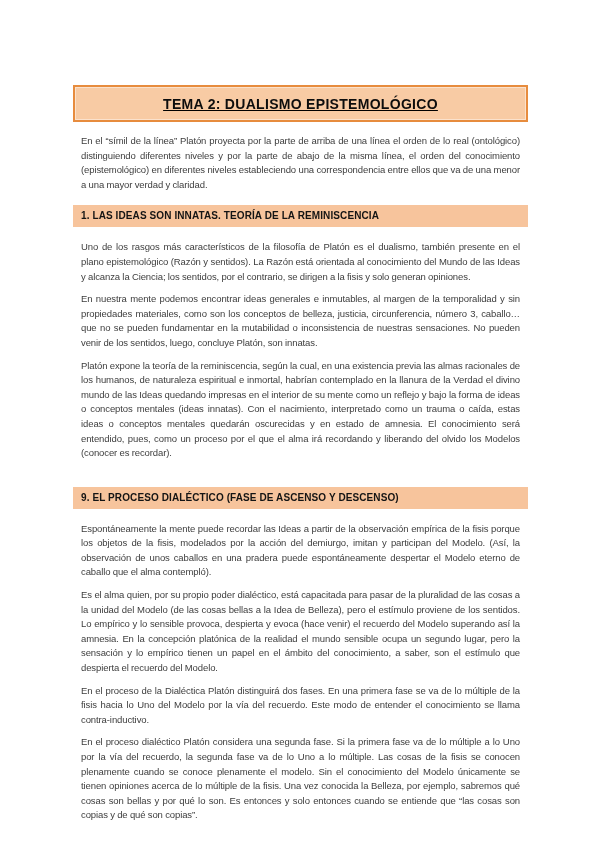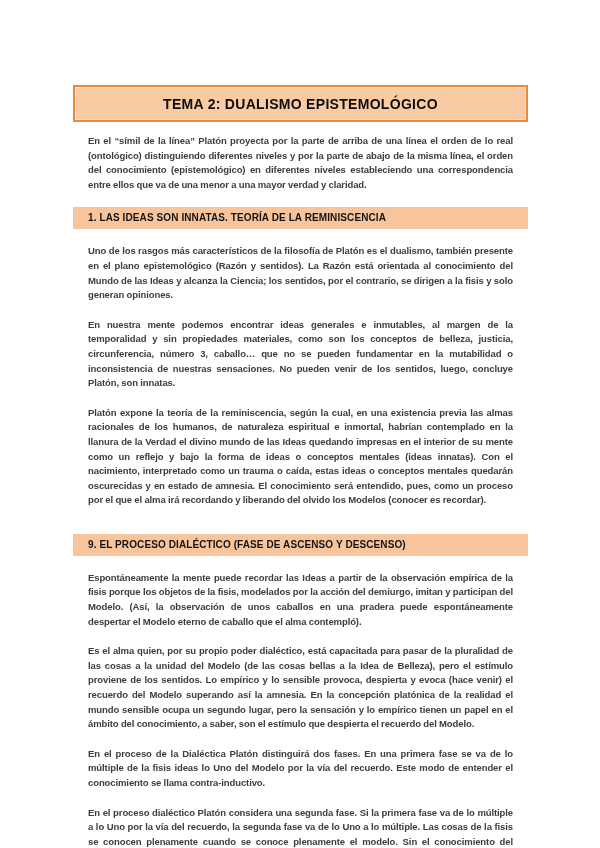--- a/index.html
+++ b/index.html
@@ -19,43 +19,44 @@
   .title-box {
     box-sizing: border-box;
     width: 100%;
     height: 37px;
     background: var(--title-fill, #F8CBA4);
     border: 2px solid var(--title-border, #E78C3E);
     box-shadow: inset 0 0 0 1px rgba(255,255,255,0.45);
     display: flex;
     align-items: center;
     justify-content: center;
+    text-decoration: underline;
   }
   .title-box h1 {
     margin: 0;
     font-size: 14px;
     font-weight: bold;
     letter-spacing: 0.3px;
     color: #0d0d0d;
   }
   .body-text {
-    margin: 15px;
+    margin: 8px;
     font-size: 9.5px;
-    font-weight: bold;
+    font-weight: normal;
     line-height: 14.6px;
     letter-spacing: -0.1px;
     word-spacing: -0.2px;
     color: var(--body-text, #3D3D3D);
     text-align: justify;
   }
   .intro { margin-top: 12px; }
   .band {
     box-sizing: border-box;
     margin-top: 13px;
-    padding: 5px 8px 6px 15px;
+    padding: 5px 8px 6px 8px;
     background: var(--band-fill, #F7C49C);
   }
   .band.second { margin-top: 26px; }
   .band h2 {
     margin: 0;
     font-size: 10px;
     font-weight: bold;
     letter-spacing: 0.1px;
     color: #141414;
   }
@@ -83,18 +84,18 @@
     </div>
   </section>
 
   <section>
     <div class="band second">
       <h2>9. EL PROCESO DIALÉCTICO (FASE DE ASCENSO Y DESCENSO)</h2>
     </div>
     <div class="body-block">
       <p class="body-text">Espontáneamente la mente puede recordar las Ideas a partir de la observación empírica de la fisis porque los objetos de la fisis, modelados por la acción del demiurgo, imitan y participan del Modelo. (Así, la observación de unos caballos en una pradera puede espontáneamente despertar el Modelo eterno de caballo que el alma contempló).</p>
       <p class="body-text">Es el alma quien, por su propio poder dialéctico, está capacitada para pasar de la pluralidad de las cosas a la unidad del Modelo (de las cosas bellas a la Idea de Belleza), pero el estímulo proviene de los sentidos. Lo empírico y lo sensible provoca, despierta y evoca (hace venir) el recuerdo del Modelo superando así la amnesia. En la concepción platónica de la realidad el mundo sensible ocupa un segundo lugar, pero la sensación y lo empírico tienen un papel en el ámbito del conocimiento, a saber, son el estímulo que despierta el recuerdo del Modelo.</p>
-      <p class="body-text">En el proceso de la Dialéctica Platón distinguirá dos fases. En una primera fase se va de lo múltiple de la fisis ideas lo Uno del Modelo por la vía del recuerdo. Este modo de entender el conocimiento se llama contra-inductivo.</p>
+      <p class="body-text">En el proceso de la Dialéctica Platón distinguirá dos fases. En una primera fase se va de lo múltiple de la fisis hacia lo Uno del Modelo por la vía del recuerdo. Este modo de entender el conocimiento se llama contra-inductivo.</p>
       <p class="body-text">En el proceso dialéctico Platón considera una segunda fase. Si la primera fase va de lo múltiple a lo Uno por la vía del recuerdo, la segunda fase va de lo Uno a lo múltiple. Las cosas de la fisis se conocen plenamente cuando se conoce plenamente el modelo. Sin el conocimiento del Modelo únicamente se tienen opiniones acerca de lo múltiple de la fisis. Una vez conocida la Belleza, por ejemplo, sabremos qué cosas son bellas y por qué lo son. Es entonces y solo entonces cuando se entiende que “las cosas son copias y de qué son copias”.</p>
     </div>
   </section>
 
 </main>
 
 </body></html>

